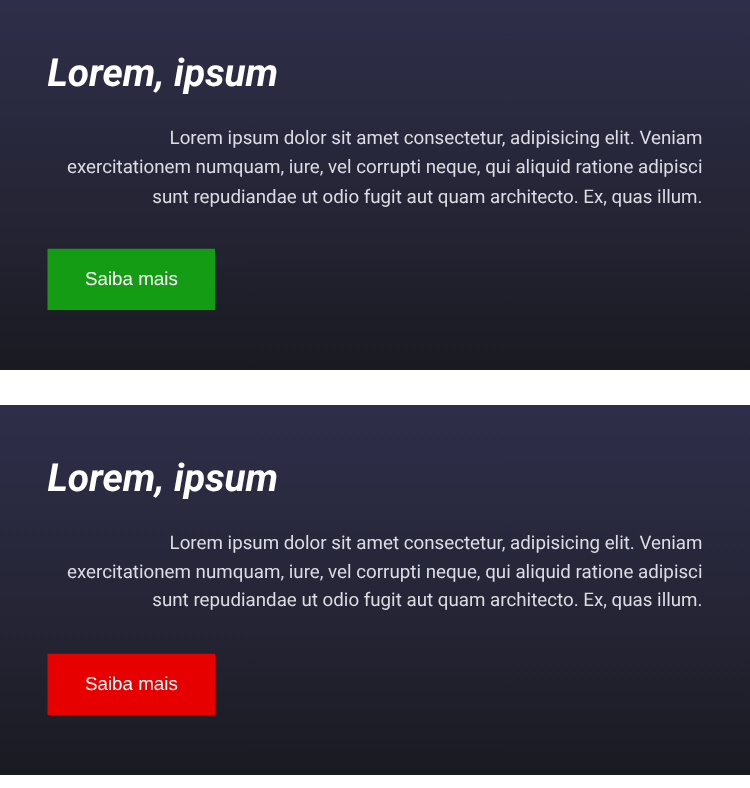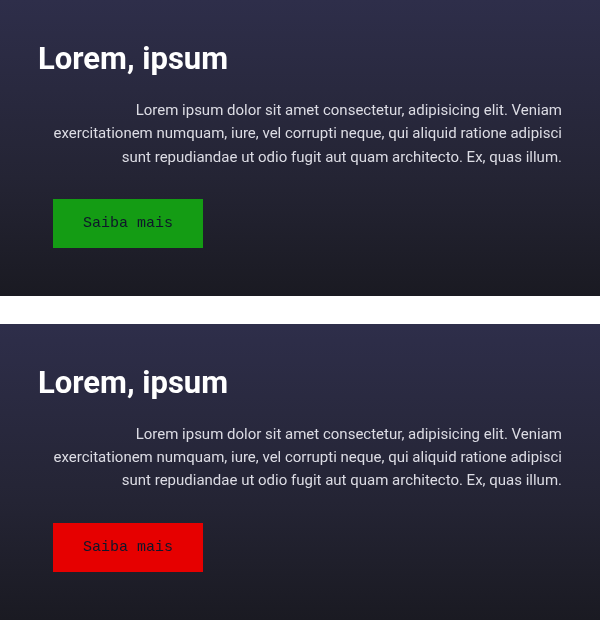--- a/index.html
+++ b/index.html
@@ -18,37 +18,37 @@
       color: #ffffff;
     }
     .card + .card {
       margin-top: 28px;
     }
     .card-title {
       font-size: 31px;
       font-weight: 700;
       color: #ffffff;
       margin-bottom: 22px;
+      font-style: italic;
     }
     .card-body {
       font-size: 15px;
       line-height: 1.55;
       color: #dcdce4;
       margin-bottom: 30px;
       text-align: right;
     }
     .card-button {
       display: inline-block;
       border: none;
       padding: 16px 30px;
       font-size: 15px;
-      color: #0f172a;
+      color: #ffffff;
       cursor: pointer;
-      font-family: Liberation Mono, monospace;
-      margin-left: 15px;
+      font-family: Liberation Sans, sans-serif;
     }
     .btn-green {
       background: #149c14;
     }
     .btn-red {
       background: #e60000;
     }
   </style>
 </head>
 <body>

